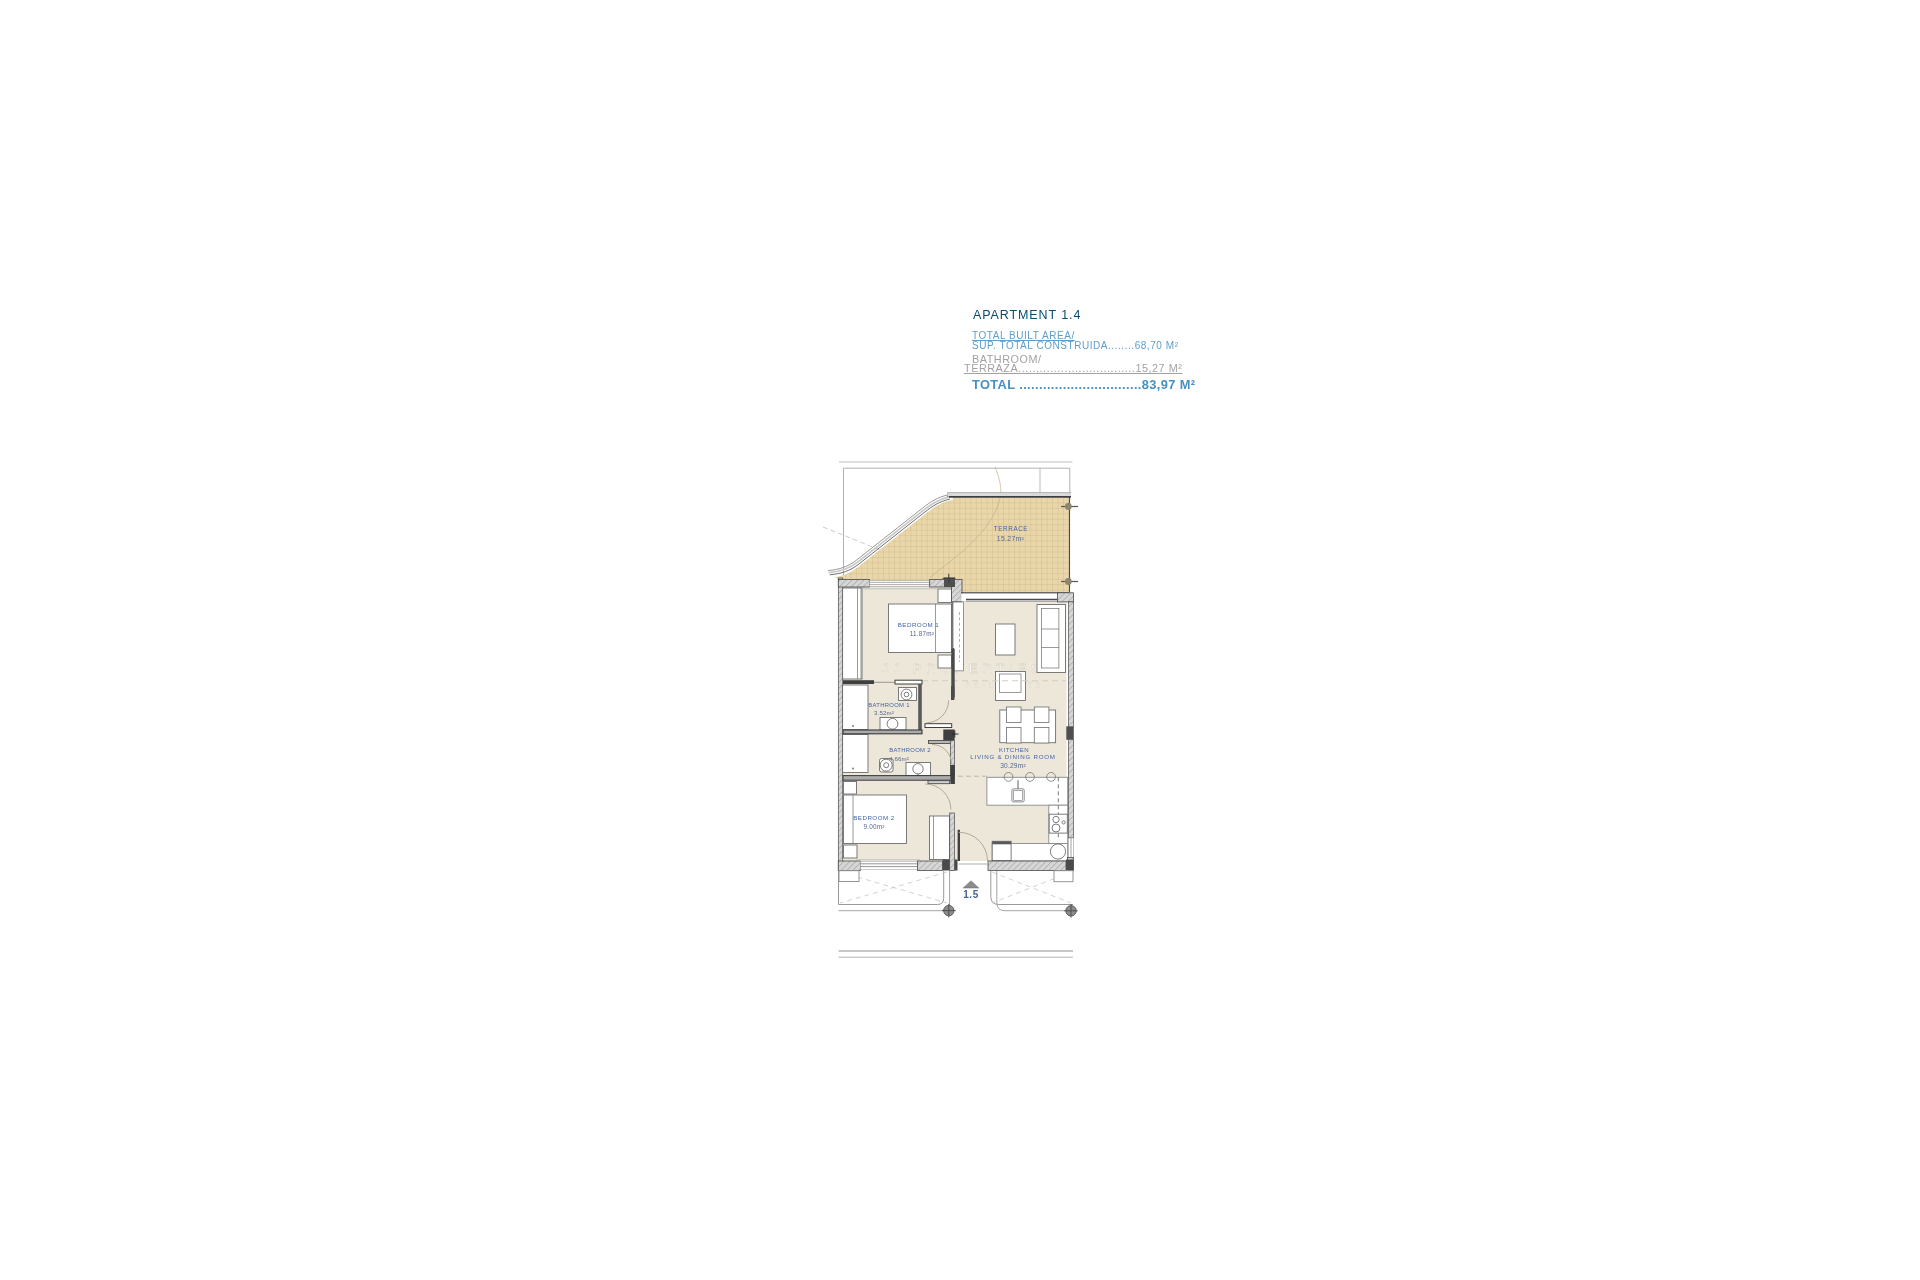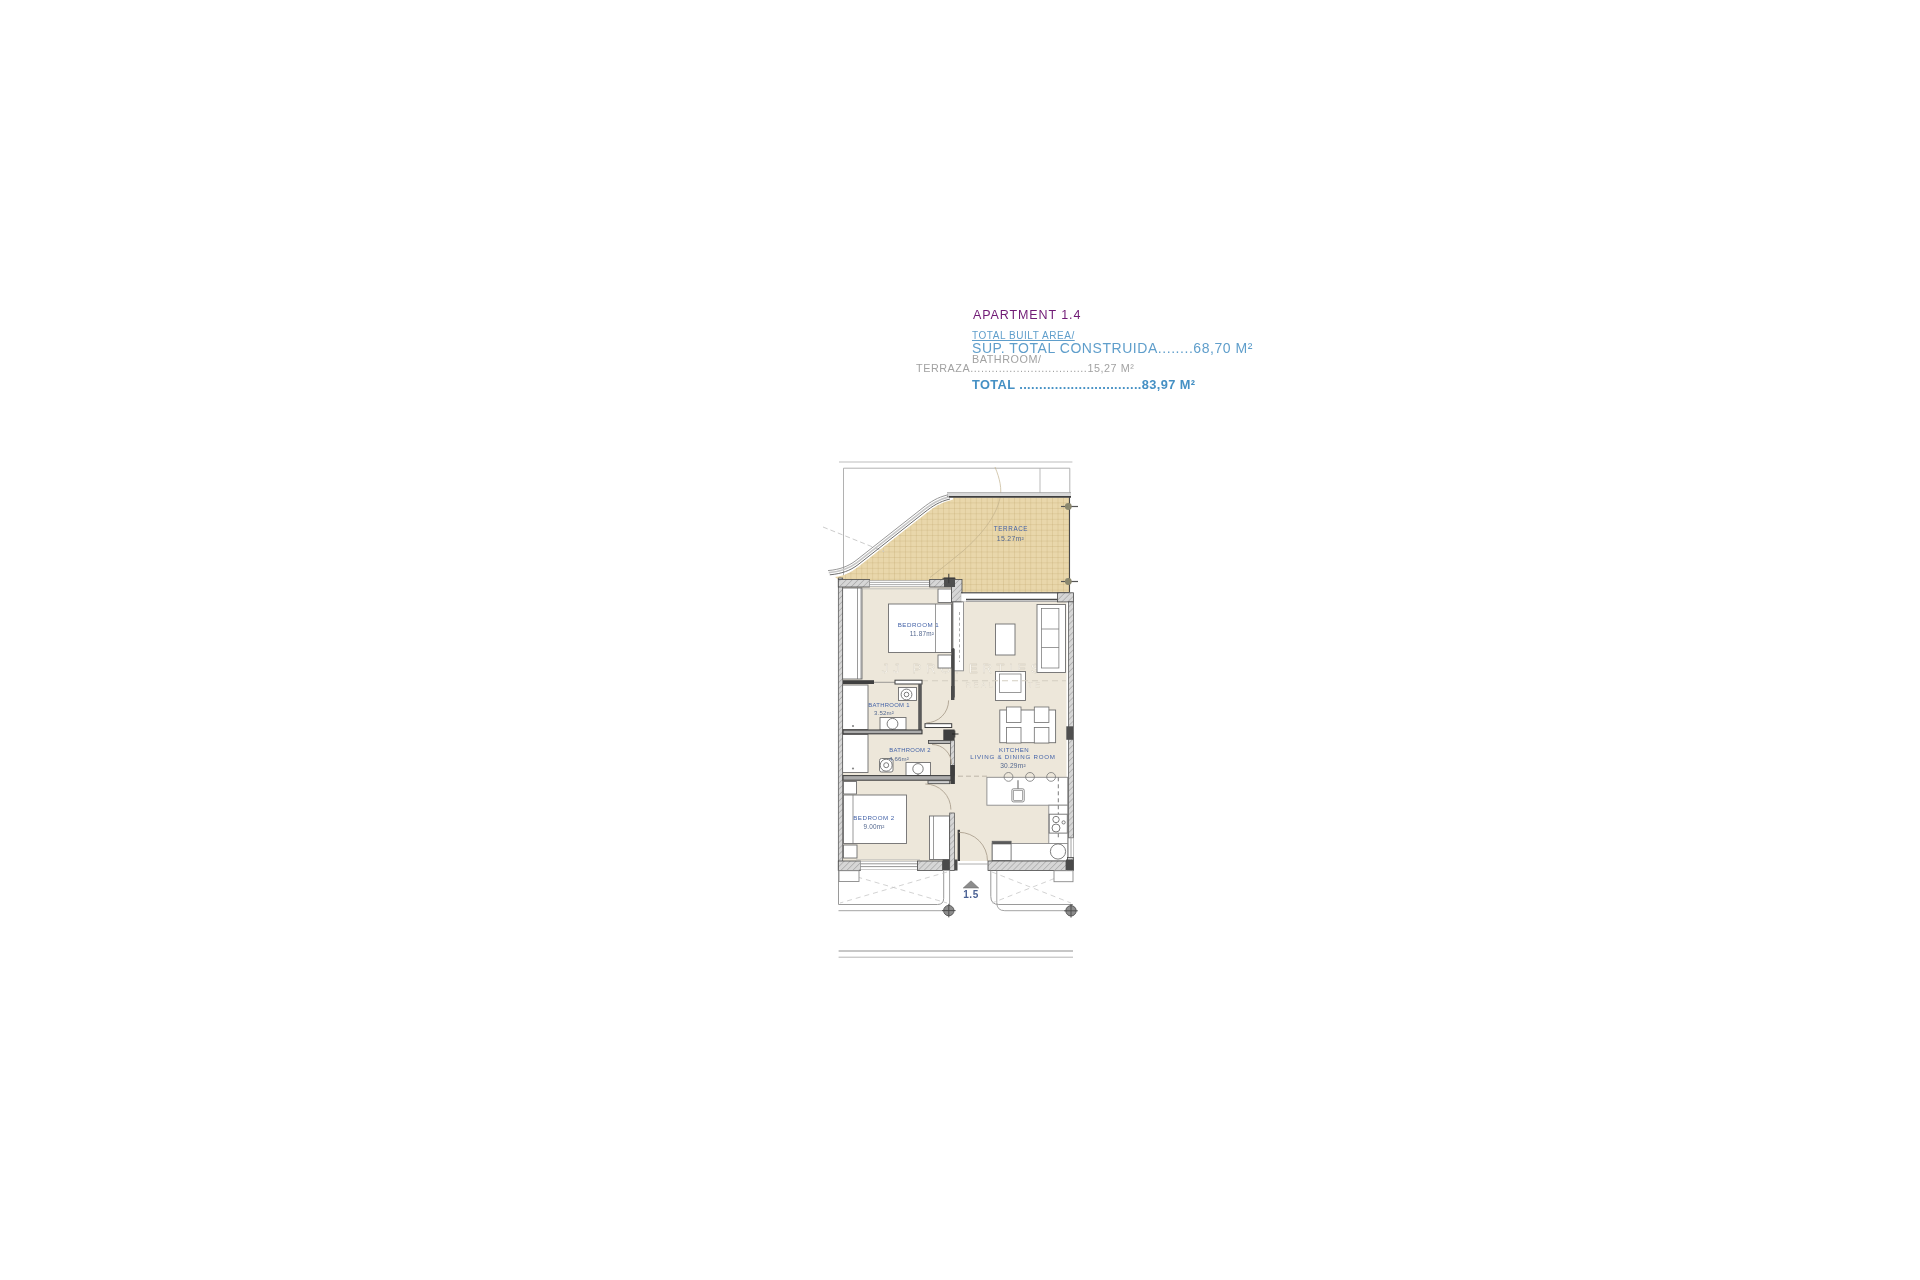--- a/index.html
+++ b/index.html
@@ -4,29 +4,29 @@
 <style>
   html,body{margin:0;padding:0;background:#ffffff;}
   #page{position:relative;width:1920px;height:1280px;background:#ffffff;overflow:hidden;
         font-family:"Liberation Sans", sans-serif;}
   .t{position:absolute;white-space:pre;}
 </style>
 </head>
 <body>
 <div id="page">
 
-  <div class="t" style="left:973px;top:308px;font-size:12.5px;letter-spacing:0.9px;color:#701a75;">APARTMENT 1.4</div>
+  <div class="t" style="left:973px;top:308px;font-size:12.5px;letter-spacing:0.9px;color:#0c4a6e;">APARTMENT 1.4</div>
 
   <div class="t" style="left:972px;top:330px;font-size:10px;letter-spacing:0.55px;color:#5f9ecb;text-decoration:underline;">TOTAL BUILT AREA/</div>
 
-  <div class="t" style="left:972px;top:340px;font-size:14px;letter-spacing:0.55px;color:#5f9ecb;">SUP. TOTAL CONSTRUIDA........68,70 M²</div>
+  <div class="t" style="left:972px;top:340px;font-size:10px;letter-spacing:0.55px;color:#5f9ecb;">SUP. TOTAL CONSTRUIDA........68,70 M²</div>
 
   <div class="t" style="left:972px;top:352.5px;font-size:10.8px;letter-spacing:0.55px;color:#a2a2a2;">BATHROOM/</div>
 
-  <div class="t" style="left:916px;top:362px;font-size:10.8px;letter-spacing:0.55px;color:#a2a2a2;">TERRAZA.................................15,27 M²</div>
+  <div class="t" style="left:964px;top:362px;font-size:10.8px;letter-spacing:0.55px;color:#a2a2a2;text-decoration:underline;">TERRAZA.................................15,27 M²</div>
 
   <div class="t" style="left:972px;top:377px;font-size:12.8px;letter-spacing:0.4px;color:#4590c4;font-weight:bold;">TOTAL ...............................83,97 M²</div>
 
   <svg width="1920" height="1280" viewBox="0 0 1920 1280" style="position:absolute;left:0;top:0;">
     <defs>
       <pattern id="tg" x="845" y="497" width="5.45" height="5.45" patternUnits="userSpaceOnUse">
         <rect width="5.45" height="5.45" fill="#e9d7ab"></rect>
         <path d="M0,0 H5.45 M0,0 V5.45" stroke="#b89c63" stroke-width="0.55" fill="none" opacity="0.8"></path>
       </pattern>
       <pattern id="wh" width="4.2" height="4.2" patternUnits="userSpaceOnUse" patternTransform="rotate(45)">

